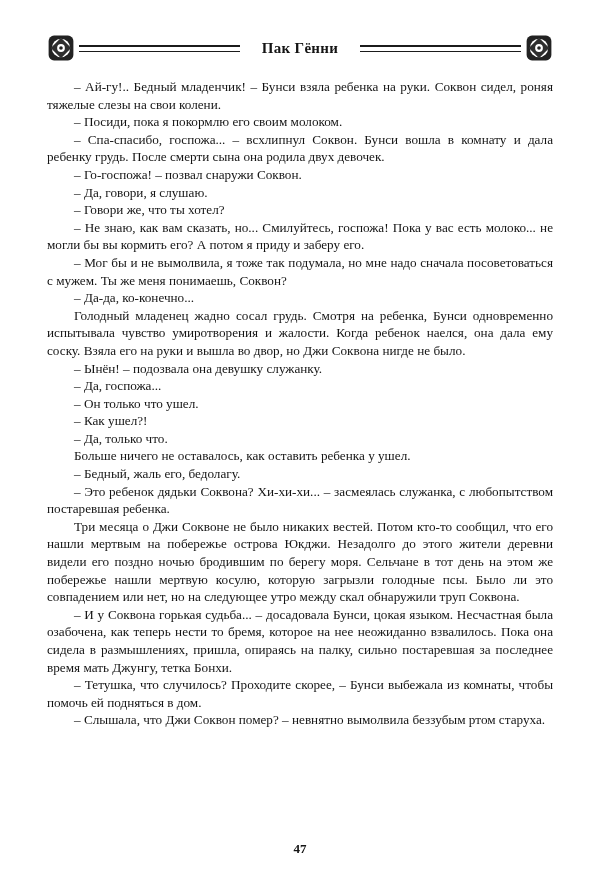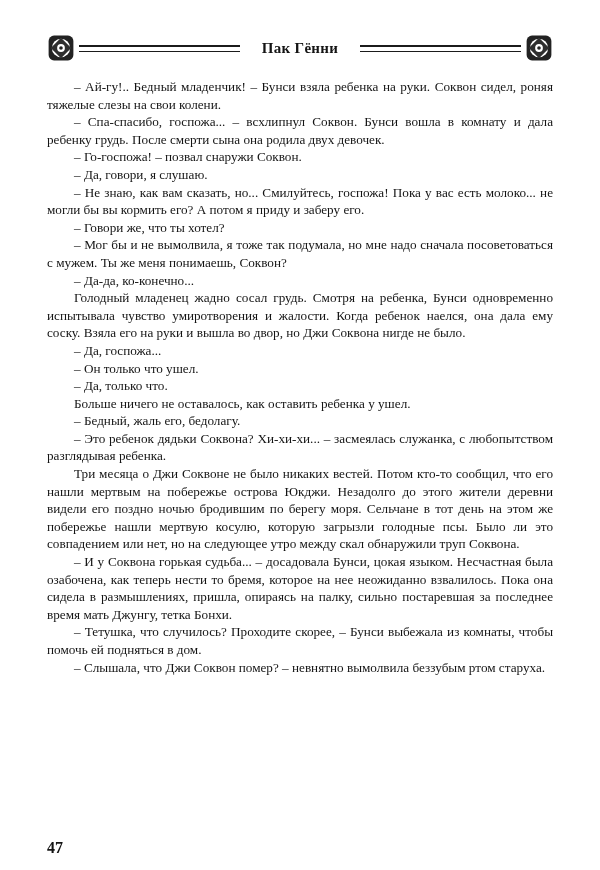--- a/index.html
+++ b/index.html
@@ -40,21 +40,22 @@
     flex: 1 1 auto;
     text-align: justify;
     font-size: 13.2px;
     line-height: 17.6px;
     hyphens: auto;
     -webkit-hyphens: auto;
   }
   .para { margin: 0; text-indent: 27px; font-family: Liberation Serif, serif; }
   .footer {
     flex: 0 0 auto;
-    font-size: 16px;
+    text-align: center;
+    font-size: 13px;
     font-weight: bold;
     padding: 4px 0 13px 0;
   }
 </style>
 </head>
 <body>
 
 <div class="page">
 
   <div class="header">
@@ -76,34 +77,37 @@
         <circle cx="13" cy="13" r="8.5" fill="#ffffff"></circle>
         <path d="M13 3.5 L22.5 13 L13 22.5 L3.5 13 Z" fill="#2e2e2e"></path>
         <circle cx="13" cy="13" r="3.6" fill="#ffffff"></circle>
         <circle cx="13" cy="13" r="1.7" fill="#222222"></circle>
       </svg>
     </span>
   </div>
 
   <div class="body">
       <p class="para">– Ай-гу!.. Бедный младенчик! – Бунси взяла ребенка на руки. Соквон сидел, роняя тяжелые слезы на свои колени.</p>
+      <p class="para">– Посиди, пока я покормлю его своим молоком.</p>
       <p class="para">– Спа-спасибо, госпожа... – всхлипнул Соквон. Бунси вошла в комнату и дала ребенку грудь. После смерти сына она родила двух девочек.</p>
       <p class="para">– Го-госпожа! – позвал снаружи Соквон.</p>
       <p class="para">– Да, говори, я слушаю.</p>
+      <p class="para">– Говори же, что ты хотел?</p>
       <p class="para">– Не знаю, как вам сказать, но... Смилуйтесь, госпожа! Пока у вас есть молоко... не могли бы вы кормить его? А потом я приду и заберу его.</p>
-      <p class="para">– Говори же, что ты хотел?</p>
       <p class="para">– Мог бы и не вымолвила, я тоже так подумала, но мне надо сначала посоветоваться с мужем. Ты же меня понимаешь, Соквон?</p>
       <p class="para">– Да-да, ко-конечно...</p>
       <p class="para">Голодный младенец жадно сосал грудь. Смотря на ребенка, Бунси одновременно испытывала чувство умиротворения и жалости. Когда ребенок наелся, она дала ему соску. Взяла его на руки и вышла во двор, но Джи Соквона нигде не было.</p>
+      <p class="para">– Ынён! – подозвала она девушку служанку.</p>
       <p class="para">– Да, госпожа...</p>
       <p class="para">– Он только что ушел.</p>
+      <p class="para">– Как ушел?!</p>
       <p class="para">– Да, только что.</p>
       <p class="para">Больше ничего не оставалось, как оставить ребенка у ушел.</p>
       <p class="para">– Бедный, жаль его, бедолагу.</p>
-      <p class="para">– Это ребенок дядьки Соквона? Хи-хи-хи... – засмеялась служанка, с любопытством разглядывая ребенка.</p>
+      <p class="para">– Это ребенок дядьки Соквона? Хи-хи-хи... – засмеялась служанка, с любопытством постаревшая ребенка.</p>
       <p class="para">Три месяца о Джи Соквоне не было никаких вестей. Потом кто-то сообщил, что его нашли мертвым на побережье острова Юкджи. Незадолго до этого жители деревни видели его поздно ночью бродившим по берегу моря. Сельчане в тот день на этом же побережье нашли мертвую косулю, которую загрызли голодные псы. Было ли это совпадением или нет, но на следующее утро между скал обнаружили труп Соквона.</p>
       <p class="para">– И у Соквона горькая судьба... – досадовала Бунси, цокая языком. Несчастная была озабочена, как теперь нести то бремя, которое на нее неожиданно взвалилось. Пока она сидела в размышлениях, пришла, опираясь на палку, сильно постаревшая за последнее время мать Джунгу, тетка Бонхи.</p>
       <p class="para">– Тетушка, что случилось? Проходите скорее, – Бунси выбежала из комнаты, чтобы помочь ей подняться в дом.</p>
       <p class="para">– Слышала, что Джи Соквон помер? – невнятно вымолвила беззубым ртом старуха.</p>
     </div>
 
   <div class="footer">
     <span>47</span>
   </div>
 

